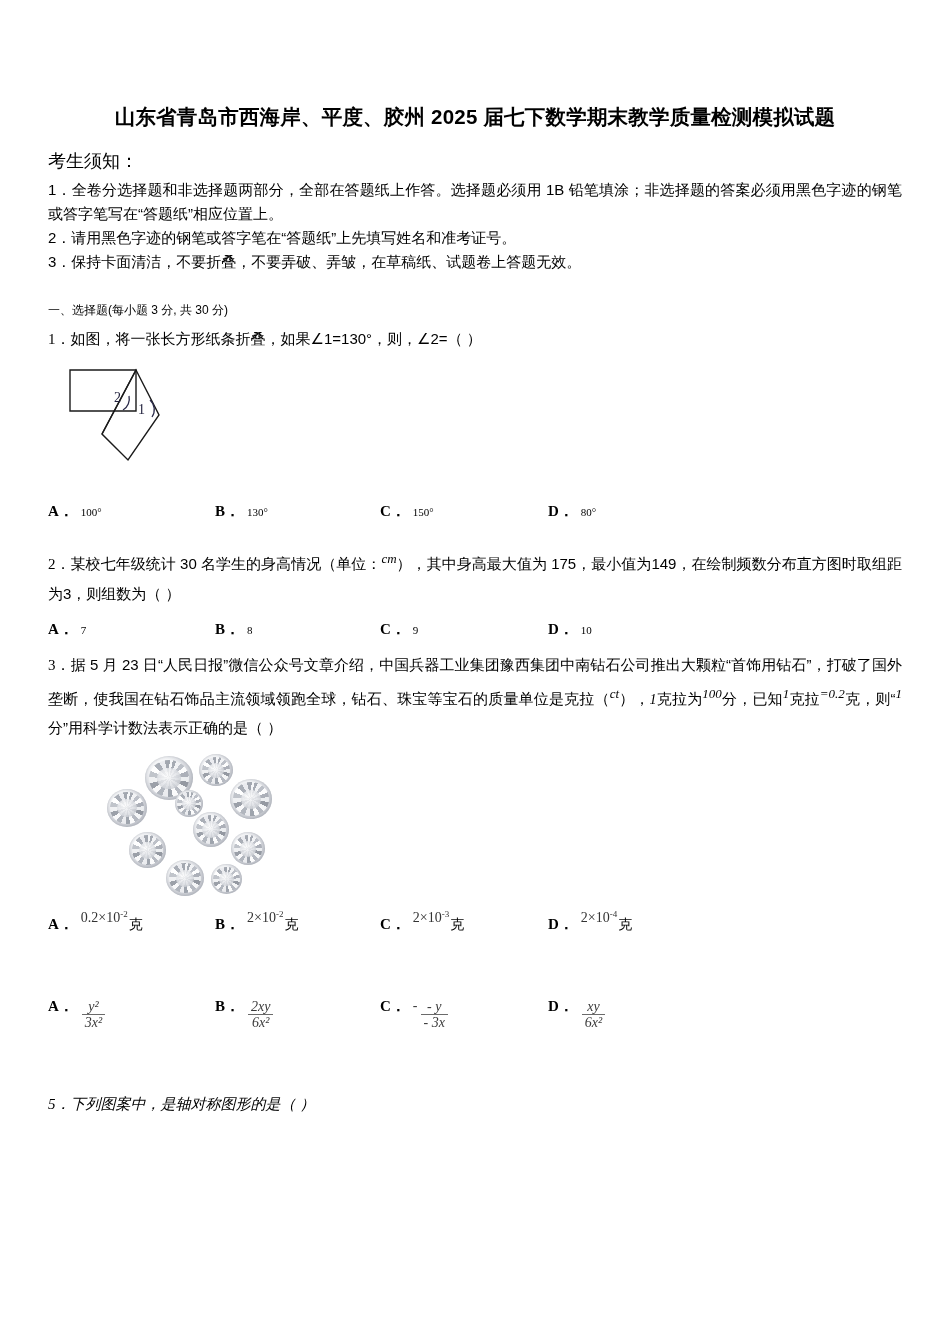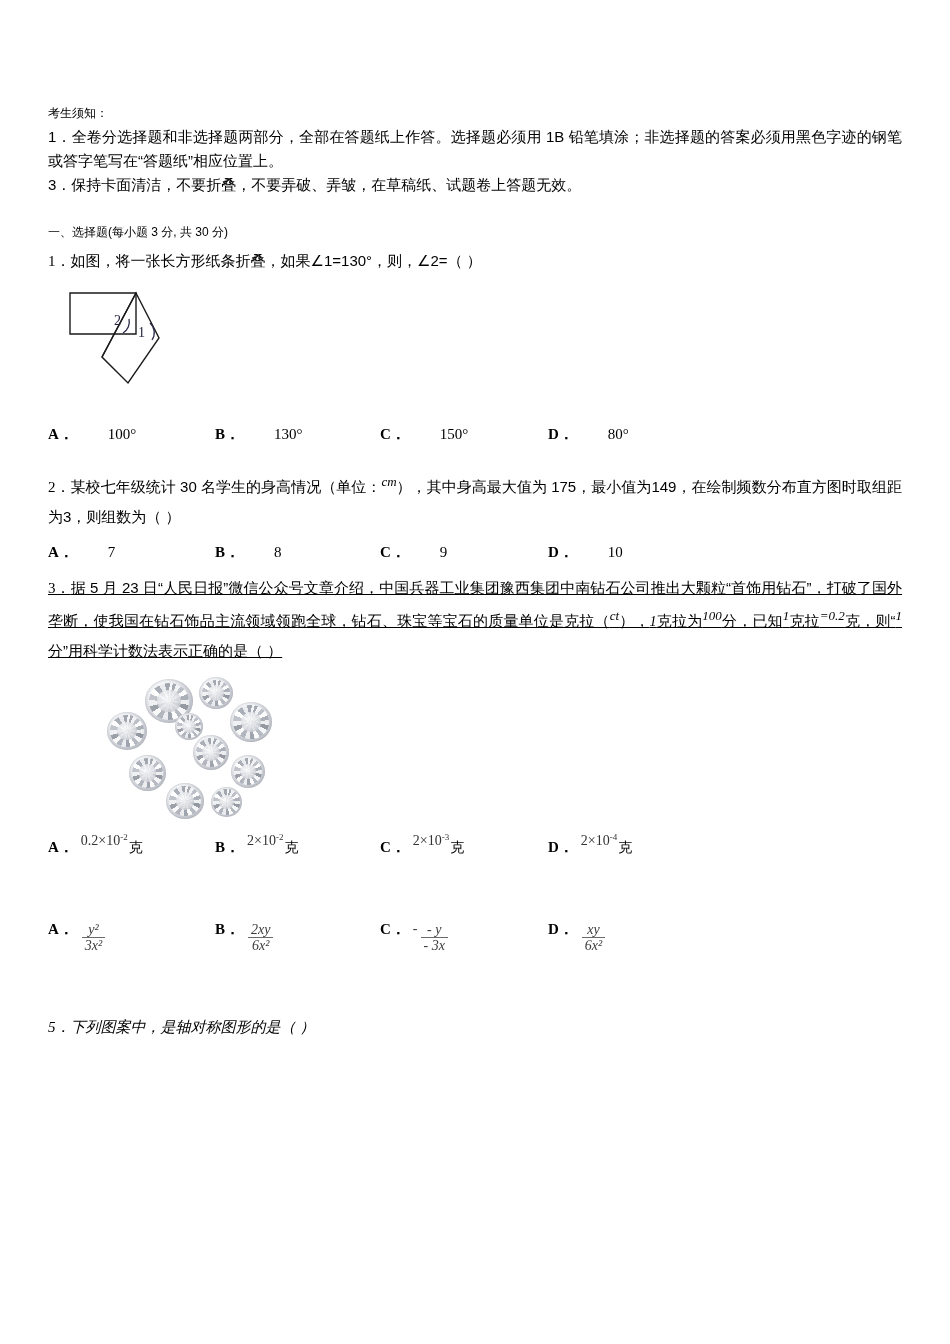--- a/index.html
+++ b/index.html
@@ -37,21 +37,21 @@
     text-align: center;
     letter-spacing: 0.2px;
     line-height: 1.25;
     white-space: nowrap;
     margin: 0 0 18px 0;
   }
 
   
   .notice-head {
     font-family: "Liberation Sans", "DejaVu Sans", sans-serif;
-    font-size: 12px;
+    font-size: 18px;
     line-height: 1.55;
     margin: 0 0 2px 0;
   }
   .notice-item {
     font-family: "Liberation Sans", "DejaVu Sans", sans-serif;
     font-size: 15px;
     line-height: 1.62;
     margin: 0;
     text-align: justify;
   }
@@ -110,22 +110,21 @@
   .opt-c { left: 332px; }
   .opt-d { left: 500px; }
   .opt-label {
     font-family: "Liberation Serif", "DejaVu Serif", serif;
     font-weight: bold;
     font-size: 15px;
     margin-right: 7px;
   }
   .opt-text {
     font-family: "Liberation Serif", "DejaVu Serif", serif;
-    font-size: 15px;
-    margin-left: 27px;
+    font-size: 11px;
   }
 
   
   .sci {
     font-family: "Liberation Serif", "DejaVu Serif", serif;
     font-size: 14px;
     color: #333;
     position: relative;
     top: -7px;
   }
@@ -222,23 +221,25 @@
     background: radial-gradient(circle at 40% 34%, #ffffff 0%, #e3e5e9 45%, #b9bdc4 100%);
     opacity: 0.85;
   }
 </style>
 </head>
 <body>
 
 <div class="page">
   <div class="inner">
 
+    <h1 class="doc-title">山东省青岛市西海岸、平度、胶州 2025 届七下数学期末教学质量检测模拟试题</h1>
 
     <p class="notice-head">考生须知：</p>
     <p class="notice-item">1．全卷分选择题和非选择题两部分，全部在答题纸上作答。选择题必须用 1B 铅笔填涂；非选择题的答案必须用黑色字迹的钢笔或答字笔写在“答题纸”相应位置上。</p>
+    <p class="notice-item">2．请用黑色字迹的钢笔或答字笔在“答题纸”上先填写姓名和准考证号。</p>
     <p class="notice-item">3．保持卡面清洁，不要折叠，不要弄破、弄皱，在草稿纸、试题卷上答题无效。</p>
 
     <p class="section-head">一、选择题(每小题 3 分, 共 30 分)</p>
 
     <p class="question">
       <span class="qnum">1．</span><span>如图，将一张长方形纸条折叠，如果∠1=130°，则，∠2=（     ）</span>
     </p>
 
     <div class="fig-fold">
       <svg width="160" height="118" viewBox="0 0 160 118">
@@ -292,21 +293,21 @@
       <div class="opt opt-c">
         <span class="opt-label">C．</span>
         <span class="opt-text">9</span>
       </div>
       <div class="opt opt-d">
         <span class="opt-label">D．</span>
         <span class="opt-text">10</span>
       </div>
     </div>
 
-    <p class="question" style="margin-top:0;text-decoration:underline;">
+    <p class="question" style="margin-top:0;">
       <span class="qnum">3．</span><span>据 5 月 23 日“人民日报”微信公众号文章介绍，中国兵器工业集团豫西集团中南钻石公司推出大颗粒“首饰用钻石”，打破了国外垄断，使我国在钻石饰品主流领域领跑全球，钻石、珠宝等宝石的质量单位是克拉（</span><span class="math-sup">ct</span><span>），</span><span class="math-i">1</span><span>克拉为</span><span class="math-sup">100</span><span>分，已知</span><span class="math-sup">1</span><span>克拉</span><span class="math-sup">=0.2</span><span>克，则“</span><span class="math-sup">1</span><span>分”用科学计数法表示正确的是（   ）</span>
     </p>
 
     <div class="fig-diamonds">
       <div class="gem" style="left:42px;  top:2px;   width:48px; height:44px;"></div>
       <div class="gem" style="left:96px;  top:0px;   width:34px; height:32px;"></div>
       <div class="gem" style="left:127px; top:25px;  width:42px; height:40px;"></div>
       <div class="gem" style="left:4px;   top:35px;  width:40px; height:38px;"></div>
       <div class="gem" style="left:72px;  top:36px;  width:28px; height:27px;"></div>
       <div class="gem" style="left:90px;  top:58px;  width:36px; height:35px;"></div>

